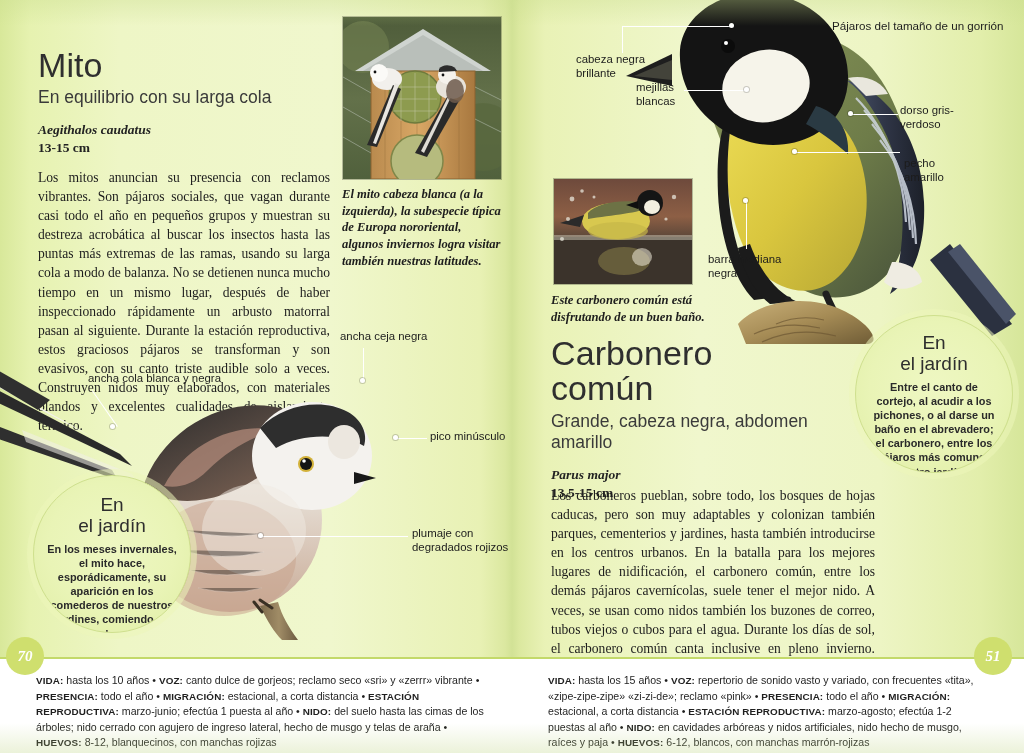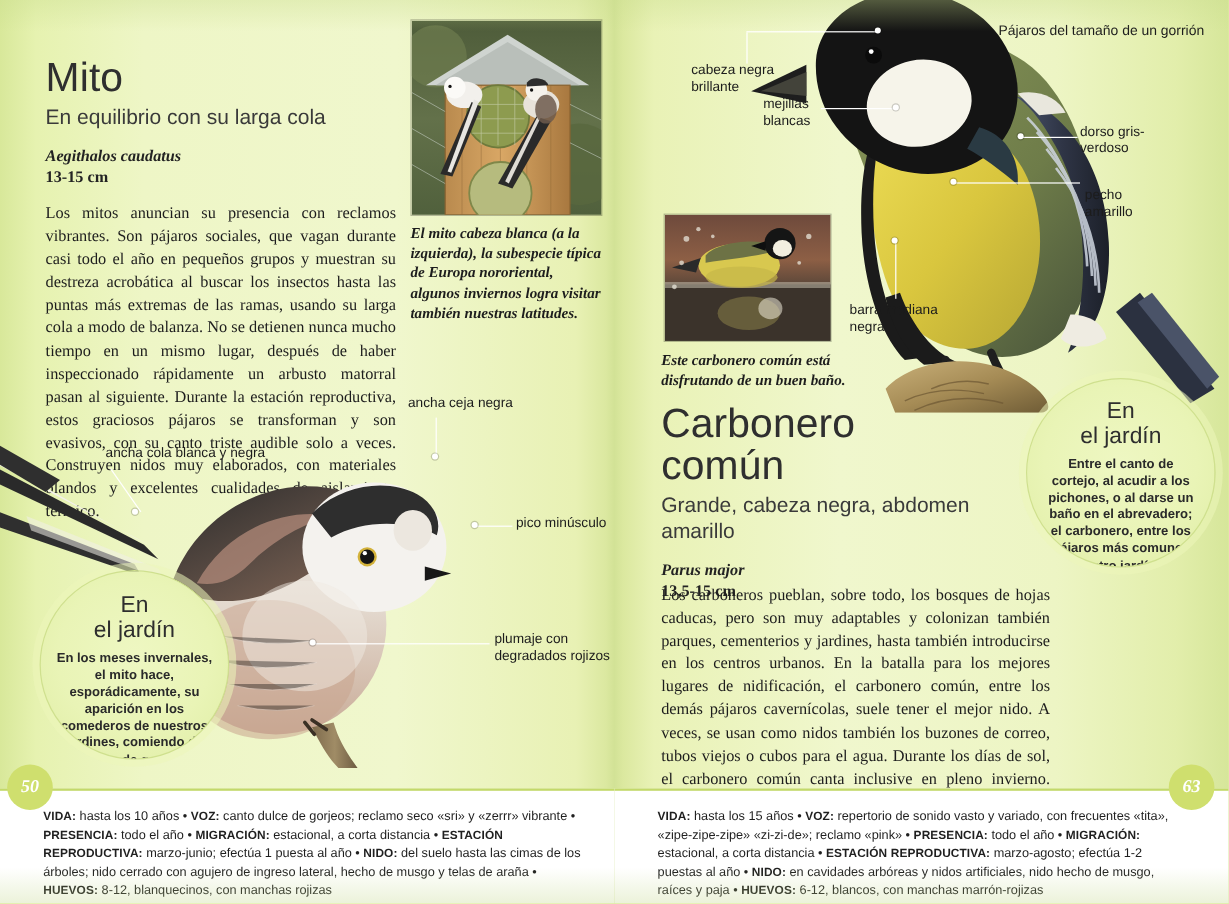--- a/index.html
+++ b/index.html
@@ -476,16 +476,16 @@
 
   <div class="footbar" id="foot-r">
     <div class="foottext">
       <b>VIDA:</b> hasta los 15 años • <b>VOZ:</b> repertorio de sonido vasto y variado, con frecuentes «tita»,
       «zipe-zipe-zipe» «zi-zi-de»; reclamo «pink» • <b>PRESENCIA:</b> todo el año • <b>MIGRACIÓN:</b> estacional, a corta distancia • <b>ESTACIÓN REPRODUCTIVA:</b> marzo-agosto; efectúa 1-2 puestas al año
       • <b>NIDO:</b> en cavidades arbóreas y nidos artificiales, nido hecho de musgo, raíces y paja
       • <b>HUEVOS:</b> 6-12, blancos, con manchas marrón-rojizas
     </div>
   </div>
 
-  <div class="pagenum" id="pg-l">50</div>
-  <div class="pagenum" id="pg-r">63</div>
+  <div class="pagenum" id="pg-l">70</div>
+  <div class="pagenum" id="pg-r">51</div>
 
 </div>
 
 </body></html>

